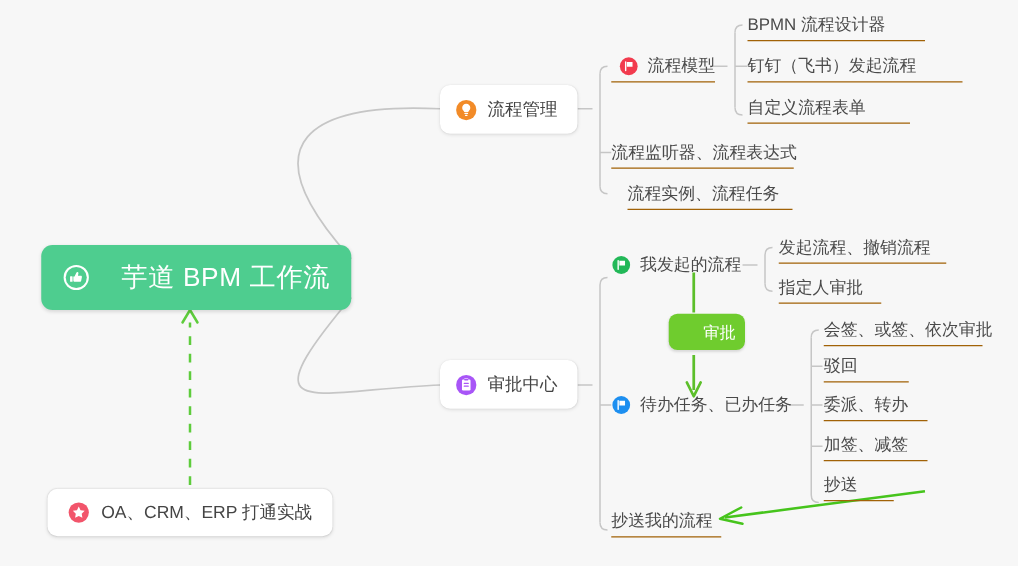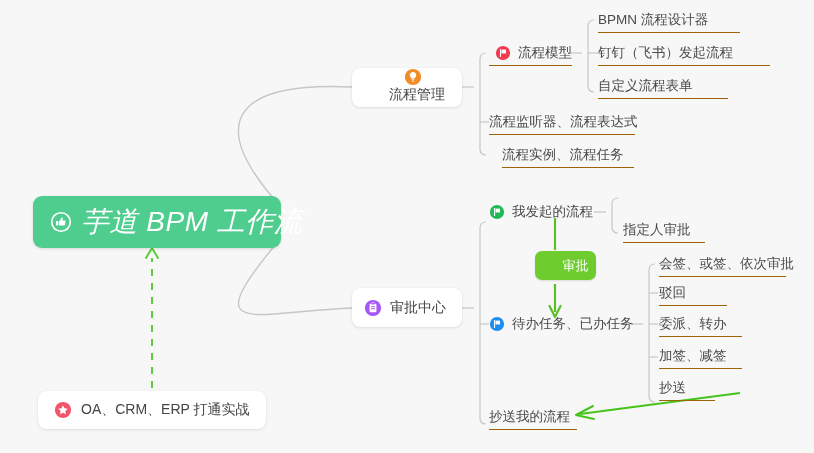--- a/index.html
+++ b/index.html
@@ -48,33 +48,31 @@
     top: 196px;
     width: 248px;
     height: 52px;
     background: #4ecd8f;
     border-radius: 9px;
     padding-left: 17px;
     box-shadow: 0 1px 3px rgba(0,0,0,0.12);
   }
   #root-node .label {
     color: #ffffff;
-    font-size: 28px;
+    font-size: 21px;
     letter-spacing: 0.5px;
-    margin-left: 9px;
-    font-style: italic;
+    margin-left: 25px;
   }
   
   #branch-flow-mgmt {
     left: 352px;
     top: 68px;
     width: 110px;
     height: 39px;
     padding-left: 12px;
-    flex-direction: column;
   }
   #branch-approval-center {
     left: 352px;
     top: 288px;
     width: 110px;
     height: 39px;
     padding-left: 12px;
   }
   .branch .label {
     font-size: 14px;
@@ -262,20 +260,23 @@
     <span class="icon ico-16">
       <svg viewBox="0 0 18 18" width="16" height="16">
         <circle cx="9" cy="9" r="8" fill="#22b858"></circle>
         <rect x="5.6" y="4.6" width="1.25" height="8.8" rx="0.6" fill="#ffffff"></rect>
         <path d="M7.3 5.2h5.1v4.3H7.3z" fill="#ffffff"></path>
       </svg>
     </span>
     <span class="label">我发起的流程</span>
   </div>
 
+  <div class="subitem" style="left:623px; top:189px; width:134px;">
+    <span class="label">发起流程、撤销流程</span>
+  </div>
   <div class="subitem" style="left:623px; top:221px; width:82px;">
     <span class="label">指定人审批</span>
   </div>
 
   <div class="subitem" style="left:489px; top:315px; width:140px; border-bottom:none;">
     <span class="icon ico-16">
       <svg viewBox="0 0 18 18" width="16" height="16">
         <circle cx="9" cy="9" r="8" fill="#1d8ff0"></circle>
         <rect x="5.6" y="4.6" width="1.25" height="8.8" rx="0.6" fill="#ffffff"></rect>
         <path d="M7.3 5.2h5.1v4.3H7.3z" fill="#ffffff"></path>

